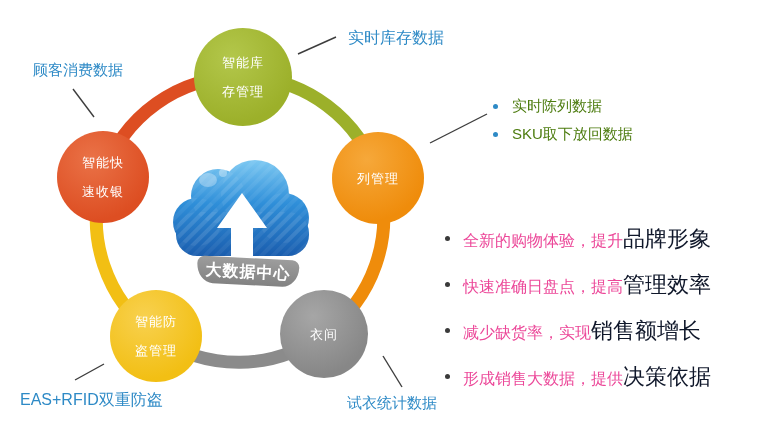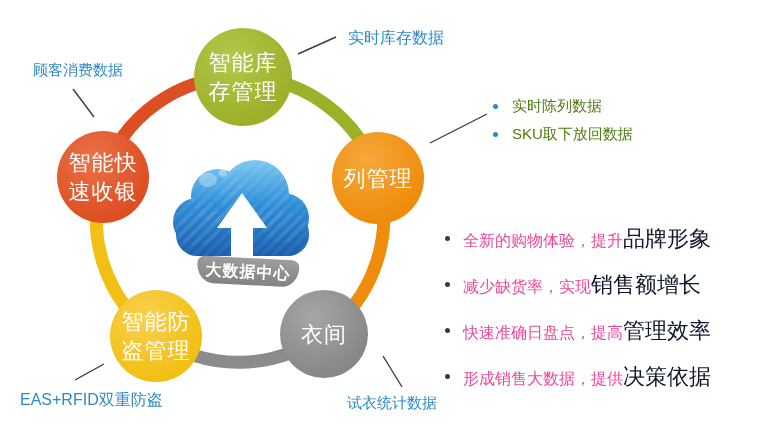--- a/index.html
+++ b/index.html
@@ -6,21 +6,21 @@
   .canvas {
     position:relative; width:773px; height:425px; background:#ffffff;
     font-family:"Liberation Sans", sans-serif; overflow:hidden;
   }
   svg { display:block; }
   .ring-svg { position:absolute; left:0; top:0; z-index:1; pointer-events:none; }
 
   
   .node { position:absolute; border-radius:50%; z-index:2;
           display:flex; align-items:center; justify-content:center; }
-  .node-label { color:#fff; font-size:22px; line-height:29px; text-align:left;
+  .node-label { color:#fff; font-size:13px; line-height:29px; text-align:left;
                 letter-spacing:1px; }
   .node-label span { display:block; }
   .node-inventory { left:194px; top:28px;  width:98px; height:98px;
     background:radial-gradient(circle at 38% 30%, #b3c74b, #9cb02a 72%); }
   .node-checkout  { left:57px;  top:131px; width:92px; height:92px;
     background:radial-gradient(circle at 38% 30%, #ea7247, #dd4e22 72%); }
   .node-display   { left:332px; top:132px; width:92px; height:92px;
     background:radial-gradient(circle at 38% 30%, #f6a83a, #ef8c0b 72%); }
   .node-antitheft { left:110px; top:290px; width:92px; height:92px;
     background:radial-gradient(circle at 38% 30%, #f8d14f, #f2bf14 72%); }
@@ -154,27 +154,27 @@
   </div>
 
   <ul class="benefits">
     <li class="benefit">
       <span class="b-dot"></span>
       <span class="b-text">全新的购物体验，提升</span>
       <span class="b-em">品牌形象</span>
     </li>
     <li class="benefit">
       <span class="b-dot"></span>
-      <span class="b-text">减少缺货率，实现</span>
-      <span class="b-em">销售额增长</span>
+      <span class="b-text">快速准确日盘点，提高</span>
+      <span class="b-em">管理效率</span>
     </li>
     <li class="benefit">
       <span class="b-dot"></span>
-      <span class="b-text">快速准确日盘点，提高</span>
-      <span class="b-em">管理效率</span>
+      <span class="b-text">减少缺货率，实现</span>
+      <span class="b-em">销售额增长</span>
     </li>
     <li class="benefit">
       <span class="b-dot"></span>
       <span class="b-text">形成销售大数据，提供</span>
       <span class="b-em">决策依据</span>
     </li>
   </ul>
 
 </div>
 

